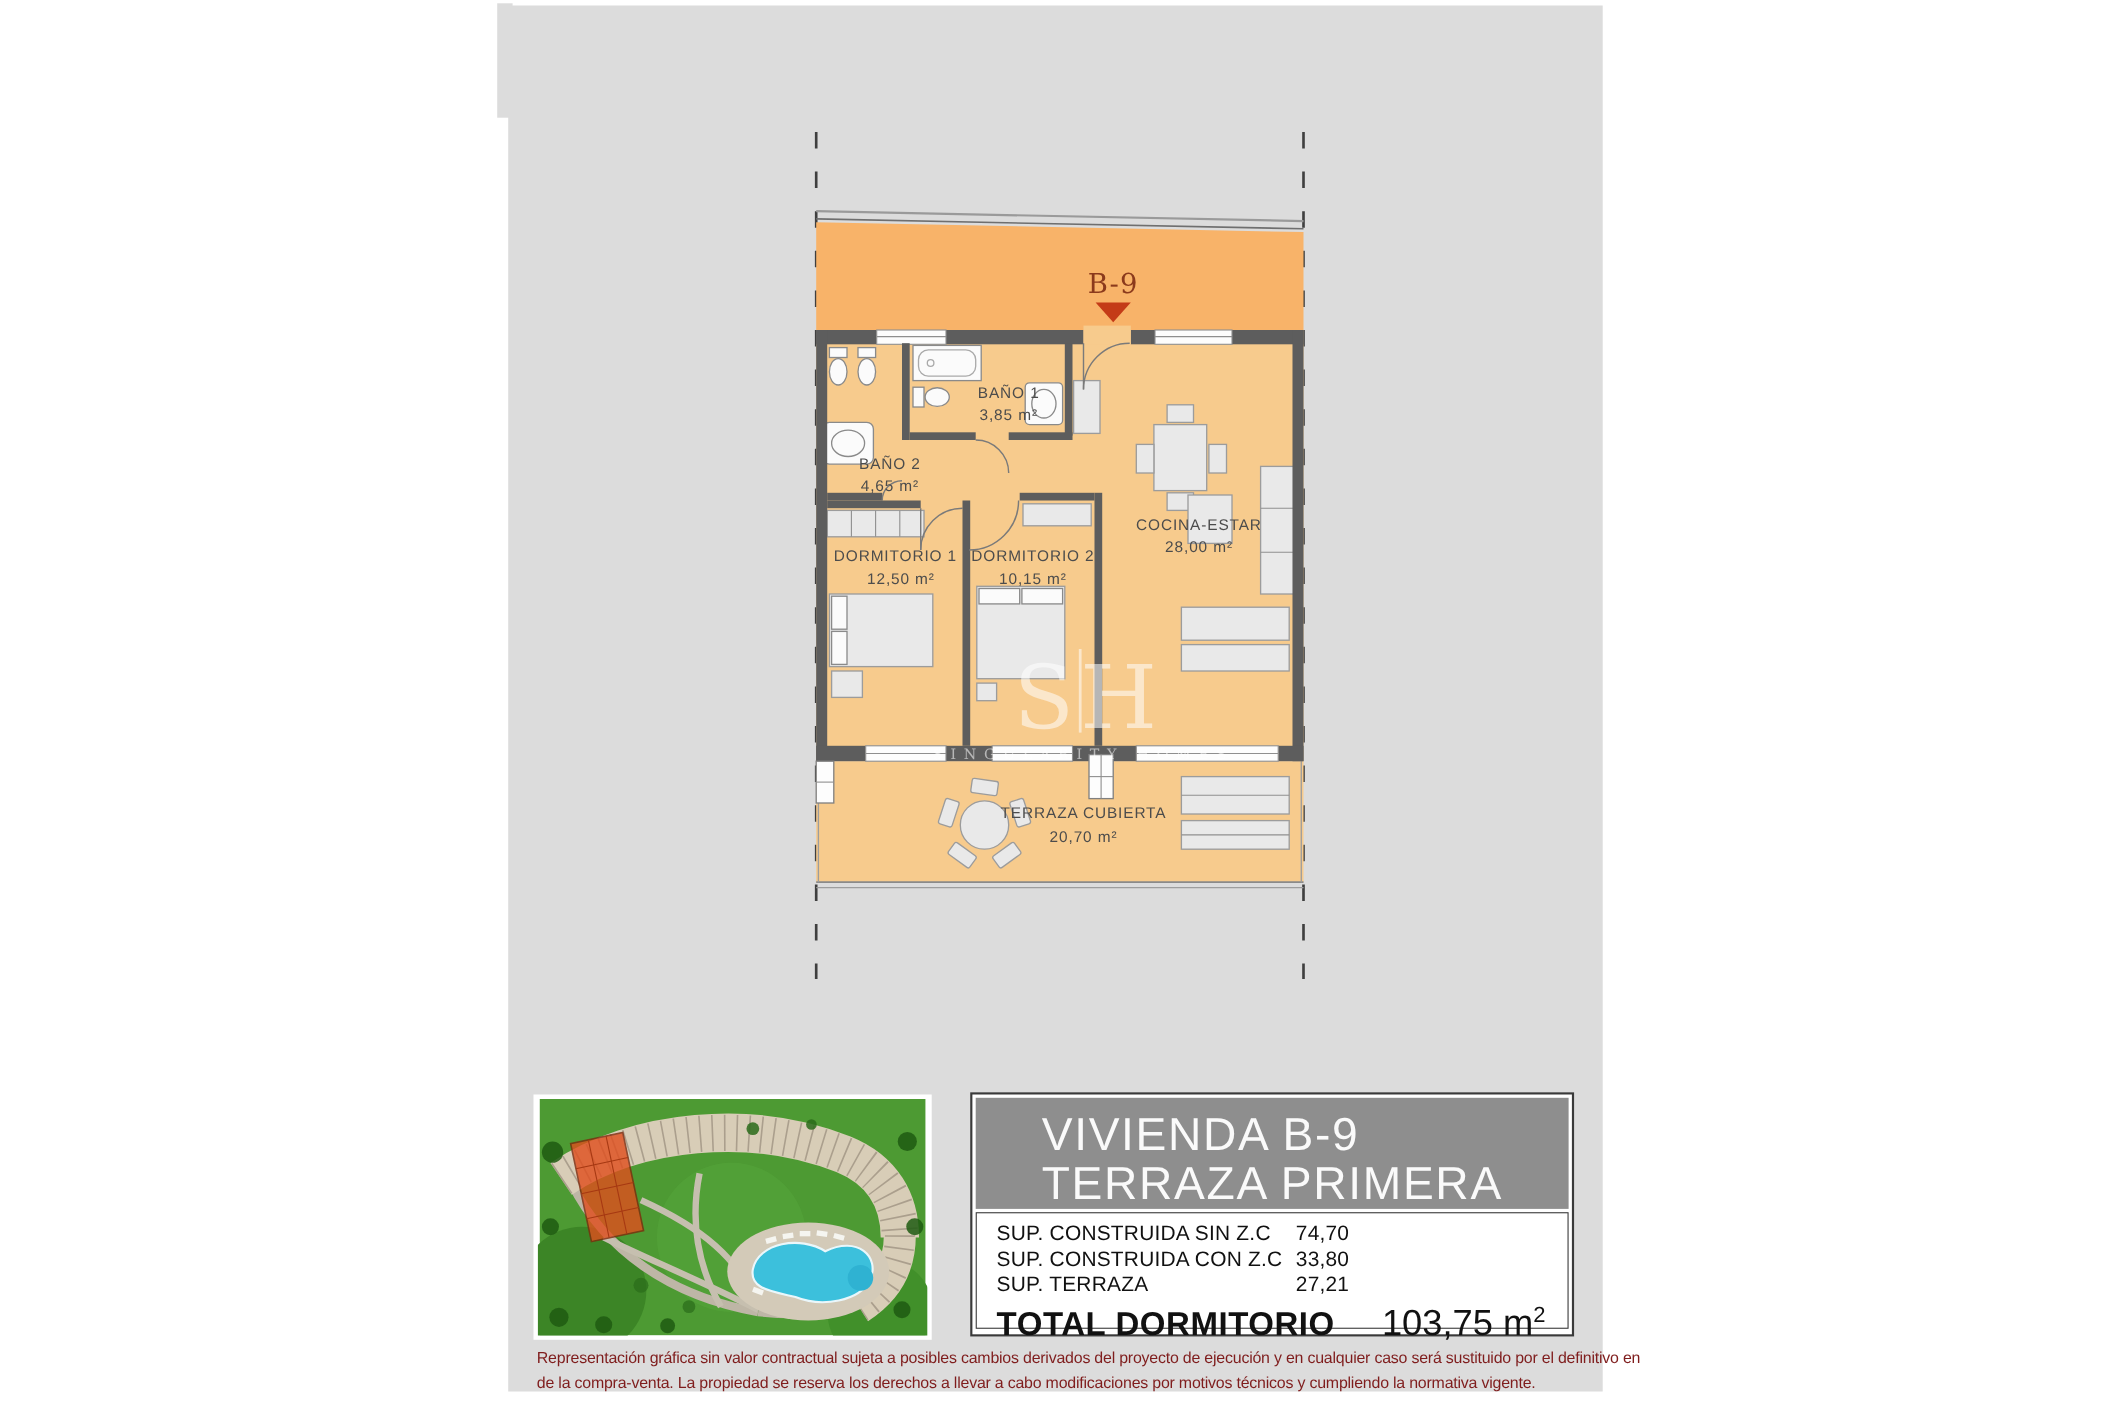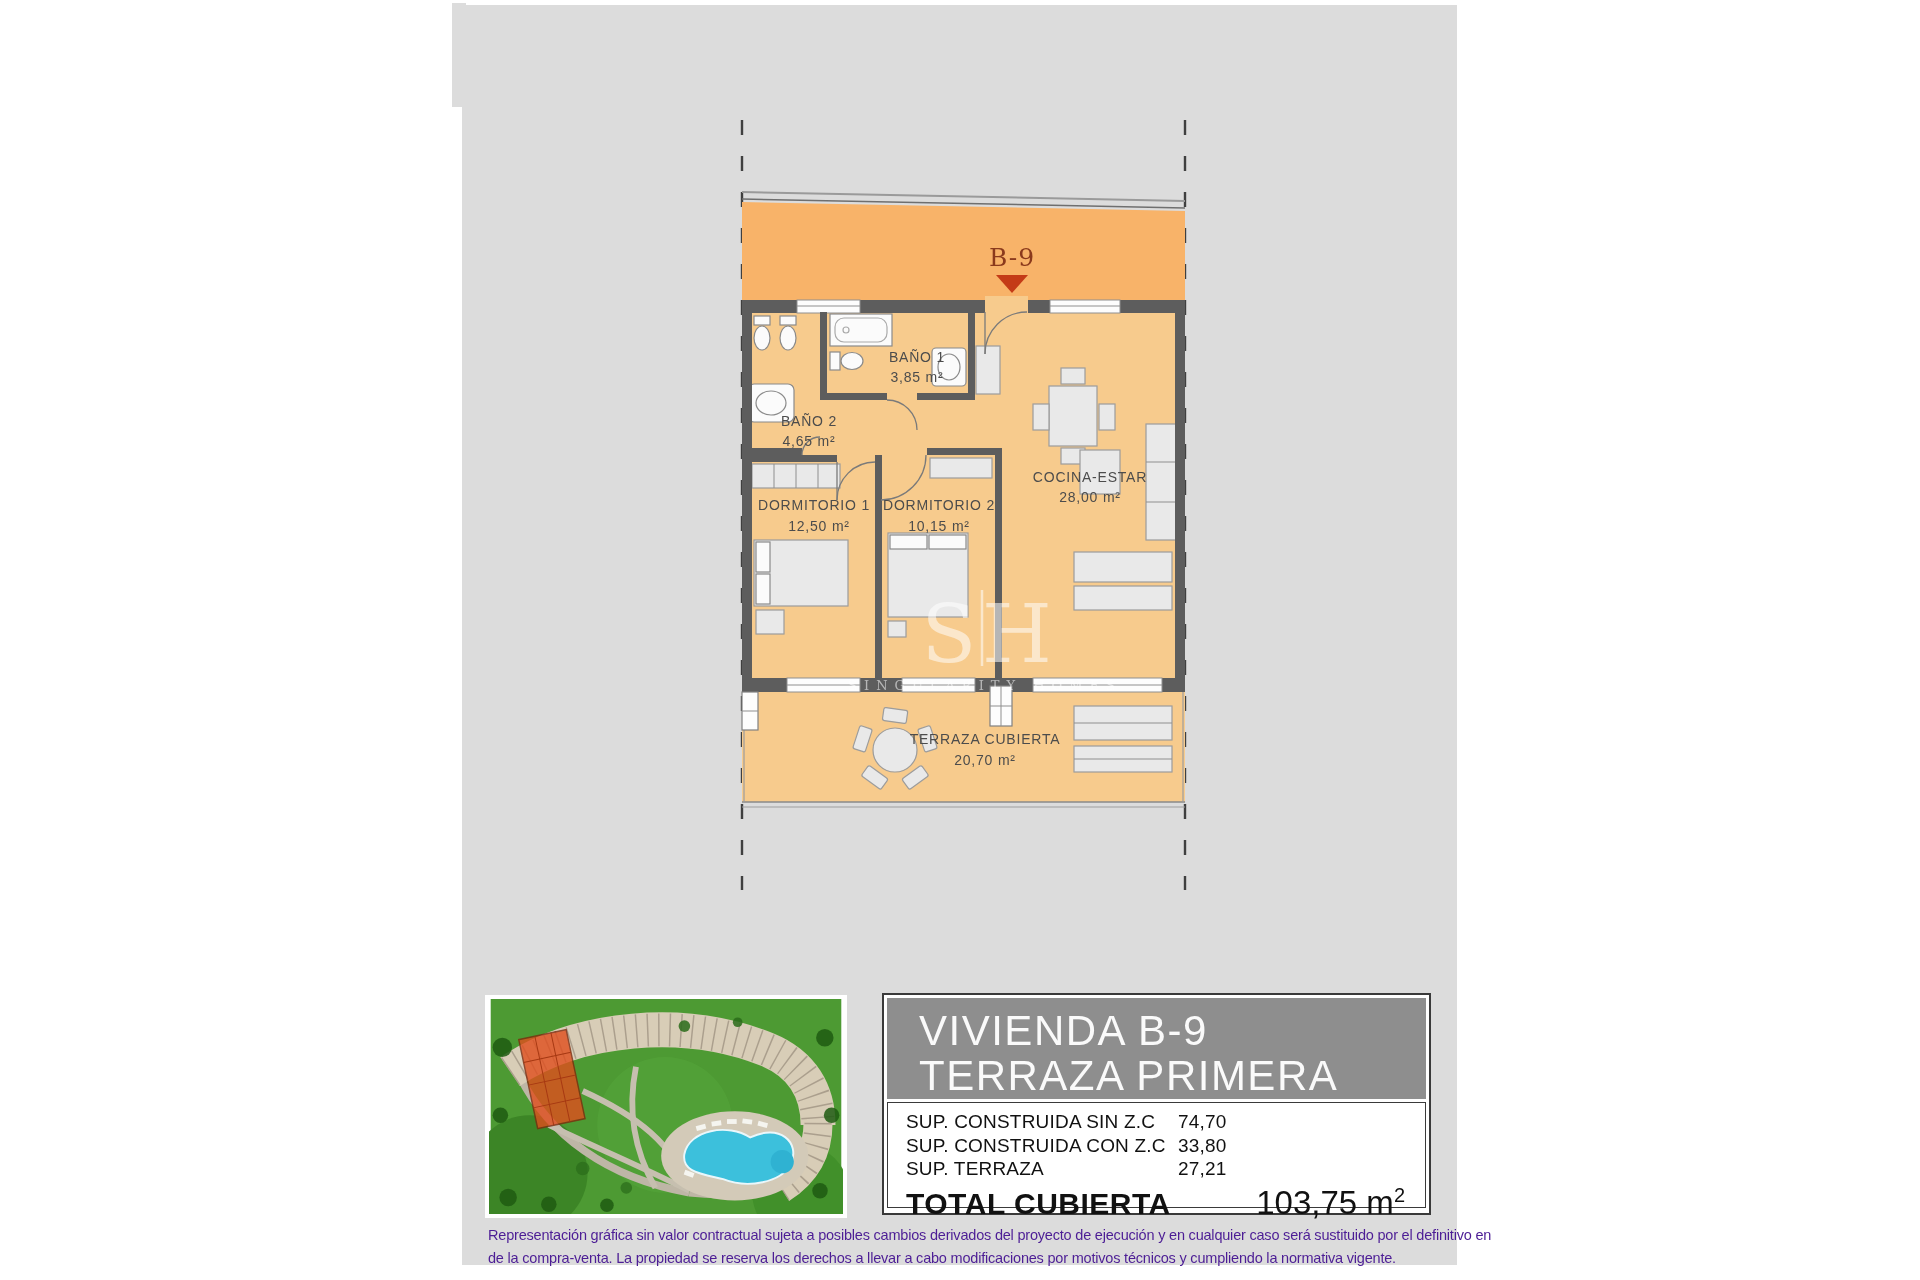--- a/index.html
+++ b/index.html
@@ -24,33 +24,33 @@
   .wm-big{fill:#ffffff;font-size:80px;text-anchor:middle;font-family:"DejaVu Serif",serif;}
   .wm-cap{fill:#ffffff;font-size:13px;letter-spacing:7px;text-anchor:middle;
         font-family:"DejaVu Serif",serif;}
   
   #photo{position:absolute;left:485px;top:995px;width:362px;height:223px;background:#ffffff;
         box-sizing:border-box;padding:4px;}
   #photo svg{display:block;width:354px;height:215px;}
   
   #info{position:absolute;left:882px;top:993px;width:549px;height:222px;background:#ffffff;
         border:2px solid #3a3a3a;box-sizing:border-box;padding:3px;}
-  #info-title{background:#8e8e8e;height:101px;color:#fafafa;padding-left:32px;padding-top:10px;
+  #info-title{background:#8e8e8e;height:101px;color:#fafafa;padding-left:60px;padding-top:10px;
         box-sizing:border-box;font-size:42px;line-height:45px;letter-spacing:1.5px;}
   #info-stats{border:1px solid #3a3a3a;margin-top:3px;height:106px;box-sizing:border-box;
         padding:7px 14px 0 18px;color:#111;}
   .stat-row{display:flex;font-size:19px;line-height:23.5px;letter-spacing:.2px;}
   .stat-label{width:272px;}
   .stat-value{flex:1;}
   #total-row{display:flex;align-items:baseline;margin-top:3px;}
   #total-label{font-size:30px;font-weight:bold;letter-spacing:.5px;}
   #total-value{margin-left:auto;font-size:33px;font-weight:normal;padding-right:6px;}
   #total-value sup{font-size:20px;}
   
-  #disclaimer{position:absolute;left:488px;top:1224px;width:962px;color:#4c1d95;
+  #disclaimer{position:absolute;left:488px;top:1224px;width:962px;color:#7f1d1d;
         font-size:14.5px;line-height:23px;letter-spacing:-.2px;white-space:nowrap;}
 </style>
 </head>
 <body>
 
 <div id="page">
 
   <div class="canvas" id="canvas-notch"></div>
   <div class="canvas" id="main-canvas"></div>
 
@@ -272,21 +272,21 @@
       </div>
       <div class="stat-row">
         <span class="stat-label">SUP. CONSTRUIDA CON Z.C</span>
         <span class="stat-value">33,80</span>
       </div>
       <div class="stat-row">
         <span class="stat-label">SUP. TERRAZA</span>
         <span class="stat-value">27,21</span>
       </div>
       <div id="total-row">
-        <span id="total-label">TOTAL CUBIERTA</span>
+        <span id="total-label">TOTAL DORMITORIO</span>
         <span id="total-value"><span>103,75</span><span> m</span><sup>2</sup></span>
       </div>
     </div>
   </div>
 
   <div id="disclaimer">
     <div>Representación gráfica sin valor contractual sujeta a posibles cambios derivados del proyecto de ejecución y en cualquier caso será sustituido por el definitivo en</div>
     <div>de la compra-venta. La propiedad se reserva los derechos a llevar a cabo modificaciones por motivos técnicos y cumpliendo la normativa vigente.</div>
   </div>
 

